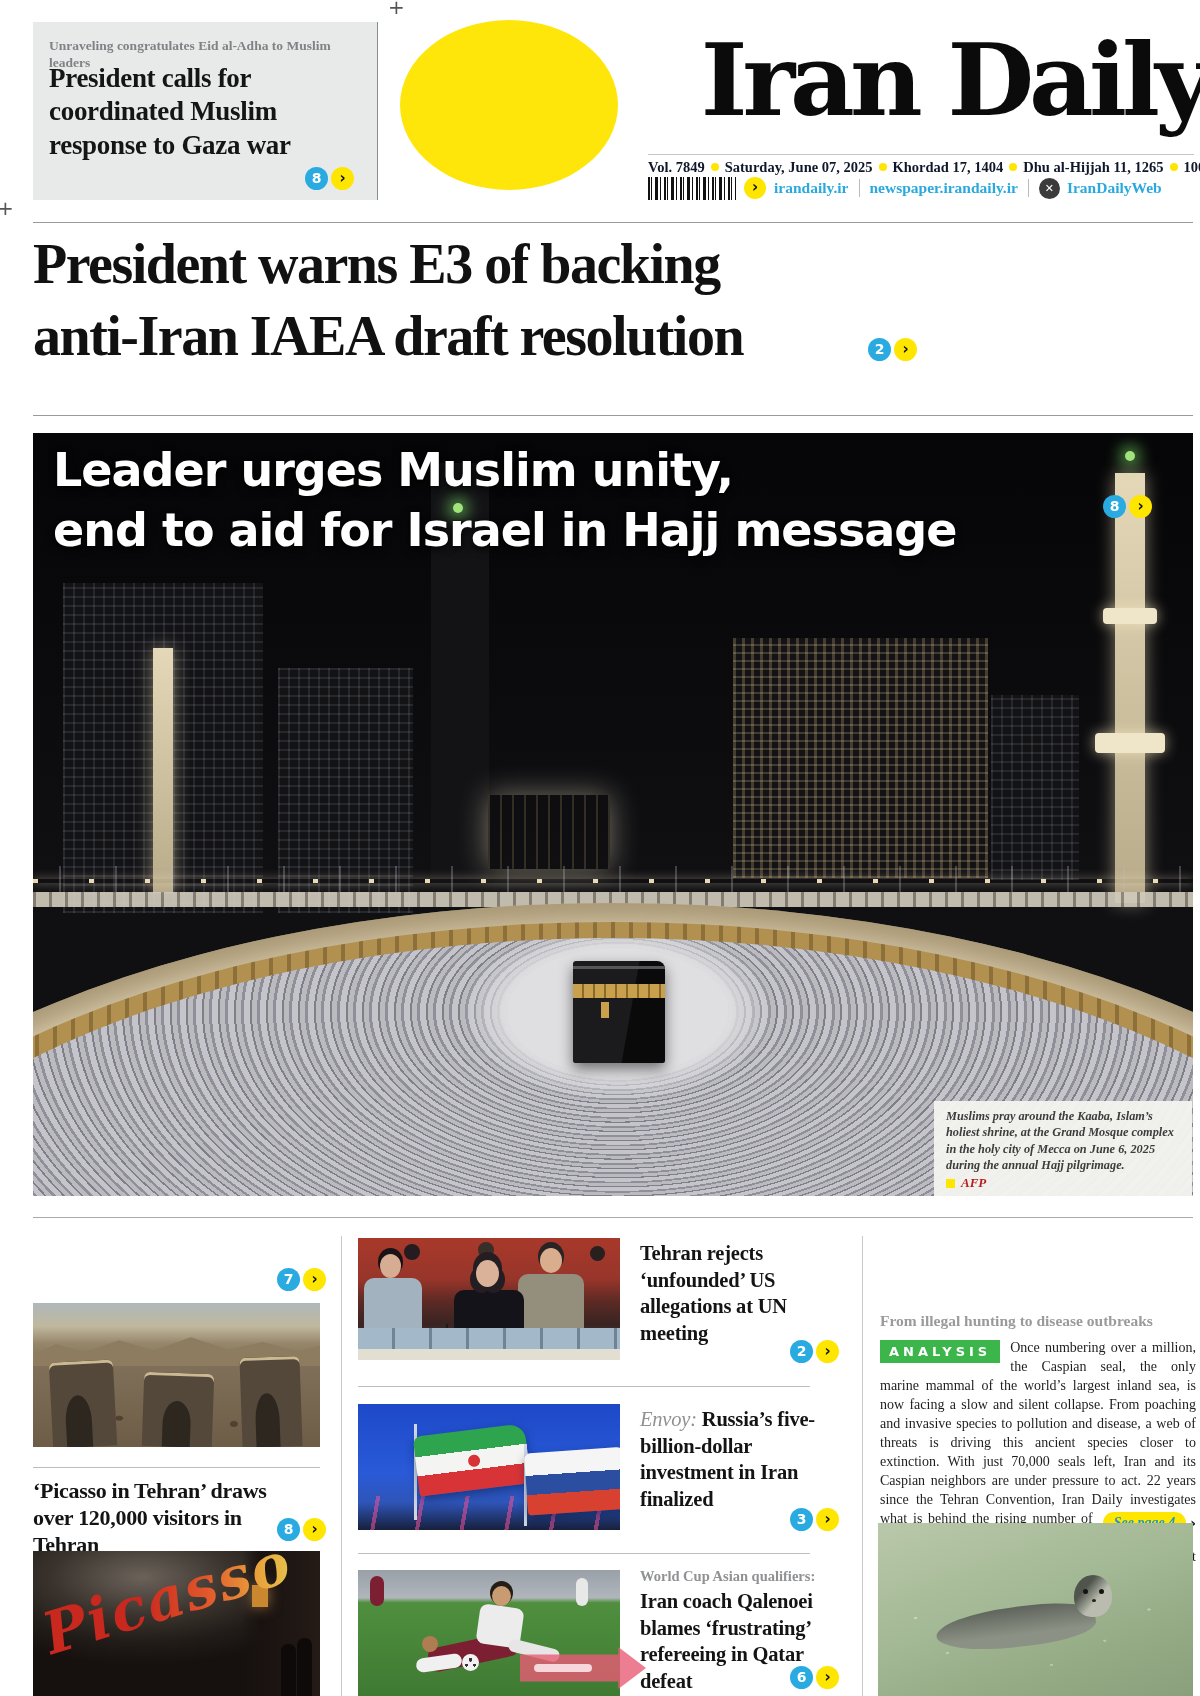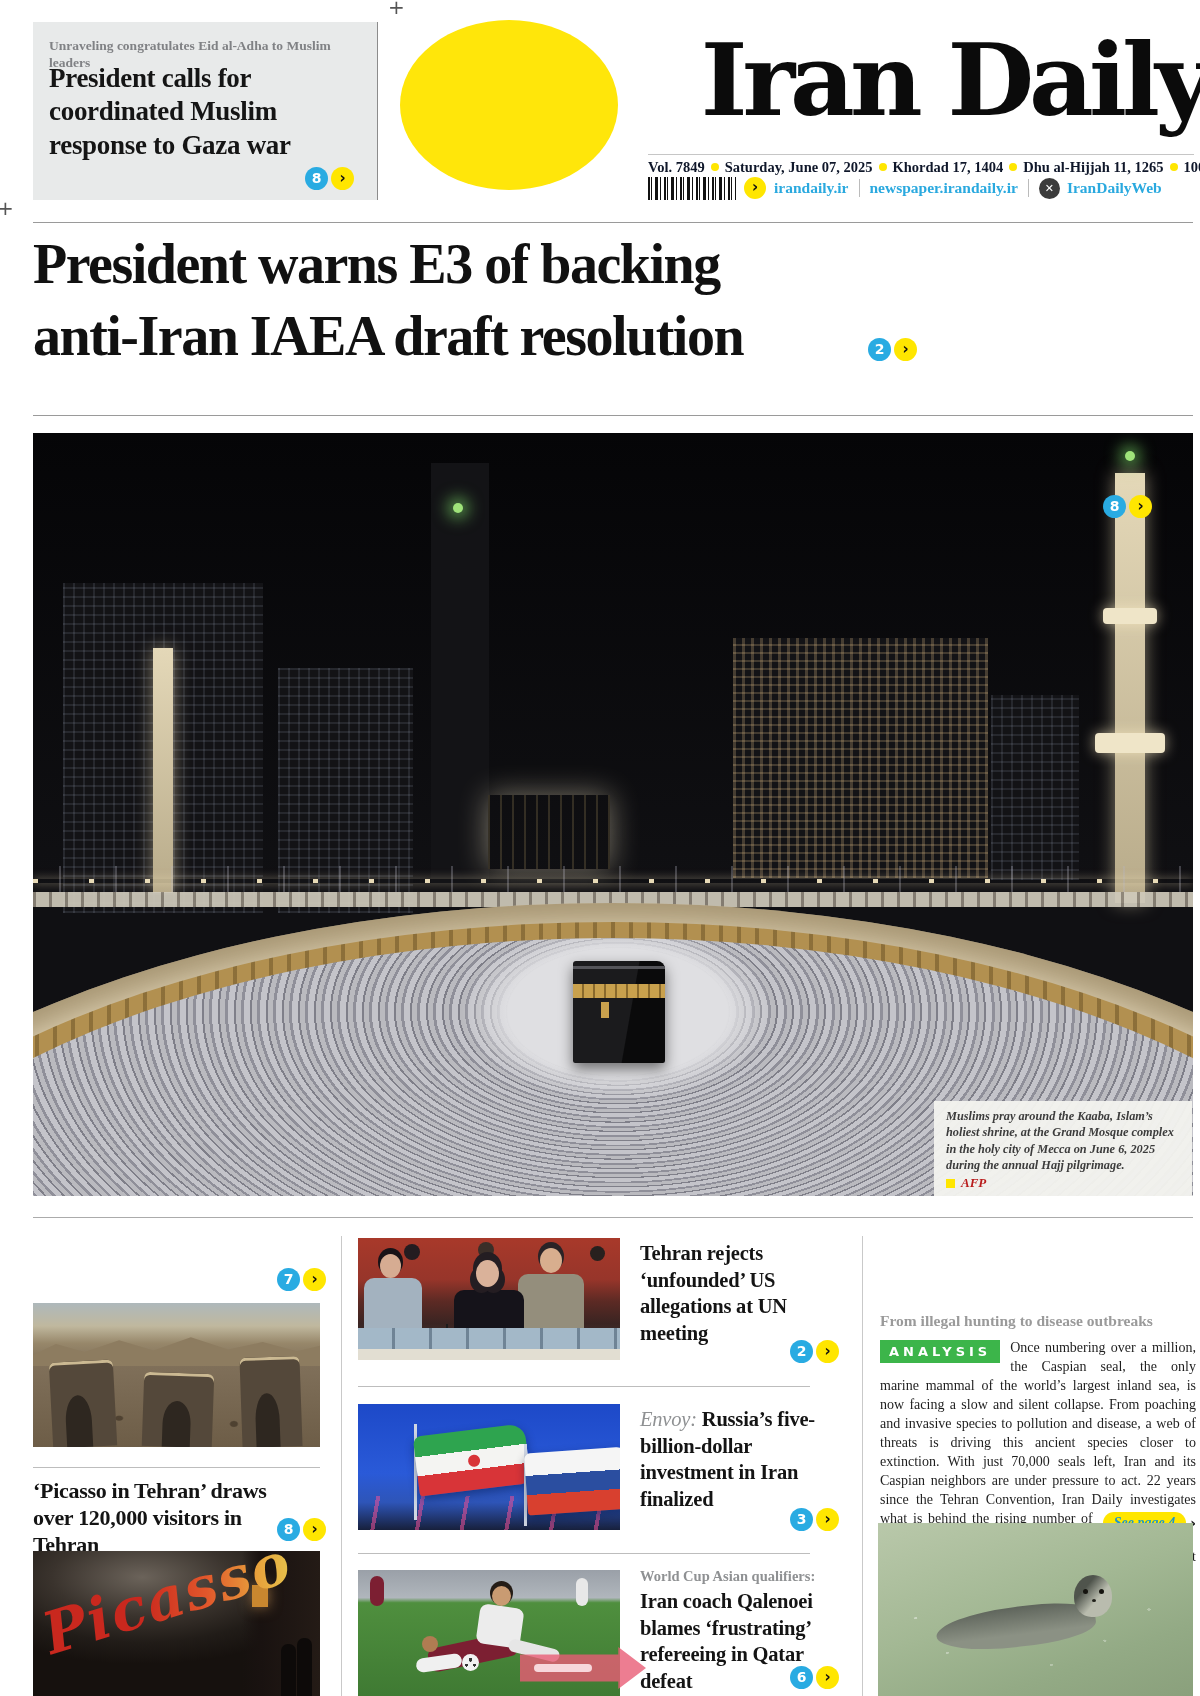--- a/index.html
+++ b/index.html
@@ -269,20 +269,24 @@
     <div class="lightdots"></div>
     <div class="parapet"></div>
     <div class="arcade"></div>
     <div class="canopy"></div>
     <div class="plaza"></div>
     <div class="kaaba">
       <div class="kroof"></div>
       <div class="kband"></div>
       <div class="kdoor"></div>
     </div>
+    <div class="hero-title">
+      <span>Leader urges Muslim unity,</span>
+      <span>end to aid for Israel in Hajj message</span>
+    </div>
     <span class="bdg" style="left:1070px;top:62px;">
       <span class="bn">8</span>
       <span class="ba">›</span>
     </span>
     <div class="caption">
       <span>Muslims pray around the Kaaba, Islam’s holiest shrine, at the Grand Mosque complex in the holy city of Mecca on June 6, 2025 during the annual Hajj pilgrimage.</span>
       <span class="credit">
         <span class="ysq"></span>
         <span class="afp">AFP</span>
       </span>

